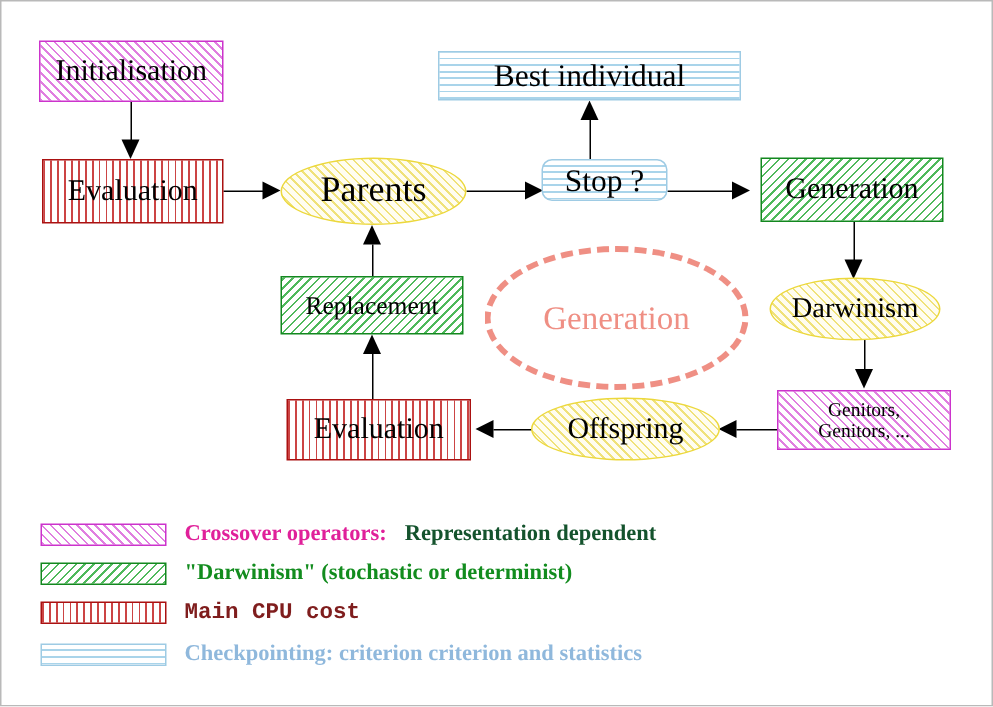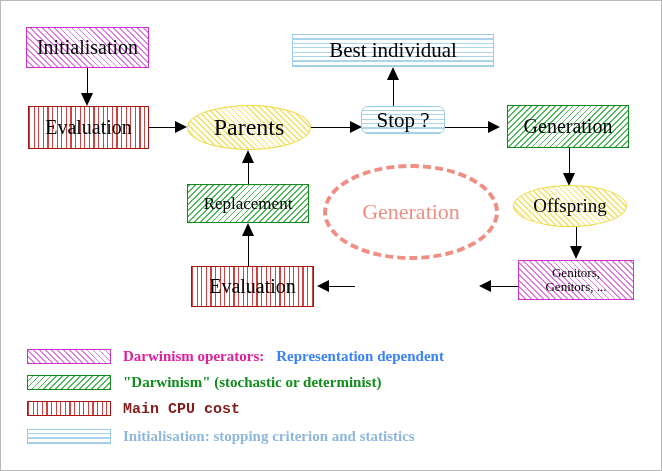--- a/index.html
+++ b/index.html
@@ -218,62 +218,65 @@
 
   <div class="node fill-blue rounded" style="left:360px; top:105px; width:84px; height:28px; font-size:21px;">
     <span class="lbl">Stop ?</span>
   </div>
 
   <div class="node fill-green" style="left:506px; top:104px; width:122px; height:43px; font-size:20px;">
     <span class="lbl">Generation</span>
   </div>
 
   <div class="node fill-yellow ellipse" style="left:512px; top:184px; width:114px; height:42px; font-size:19px;">
-    <span class="lbl">Offspring</span>
+    <span class="lbl">Darwinism</span>
   </div>
 
   <div class="node fill-magenta" style="left:517px; top:259px; width:116px; height:40px; font-size:13px; flex-direction:column; justify-content:center;">
     <span class="lbl">Genitors,</span>
     <span class="lbl">Genitors, ...</span>
   </div>
 
+  <div class="node fill-yellow ellipse" style="left:353px; top:264px; width:126px; height:42px; font-size:20px;">
+    <span class="lbl">Offspring</span>
+  </div>
 
   <div class="node fill-red" style="left:190px; top:265px; width:123px; height:41px; font-size:20px;">
     <span class="lbl">Evaluation</span>
   </div>
 
   <div class="node fill-green" style="left:186px; top:183px; width:122px; height:39px; font-size:17px;">
     <span class="lbl">Replacement</span>
   </div>
 
   <div id="legend">
 
     <div class="legend-row" style="top:4px;">
       <div class="legend-swatch fill-magenta"></div>
       <div class="legend-text">
-        <span style="color:#e0209a;">Darwinism operators:</span><span class="part2" style="color:#3b82f6;">Representation dependent</span>
+        <span style="color:#e0209a;">Crossover operators:</span><span class="part2" style="color:#14532d;">Representation dependent</span>
       </div>
     </div>
 
     <div class="legend-row" style="top:30px;">
       <div class="legend-swatch fill-green"></div>
       <div class="legend-text">
         <span style="color:#128c1e;">"Darwinism" (stochastic or determinist)</span>
       </div>
     </div>
 
     <div class="legend-row" style="top:56px;">
       <div class="legend-swatch fill-red"></div>
       <div class="legend-text">
         <span style="color:#7f1d1d;font-family:Liberation Mono, monospace;">Main CPU cost</span>
       </div>
     </div>
 
     <div class="legend-row" style="top:84px;">
       <div class="legend-swatch fill-blue"></div>
       <div class="legend-text">
-        <span style="color:#8fb8dc;">Initialisation: stopping criterion and statistics</span>
+        <span style="color:#8fb8dc;">Checkpointing: criterion criterion and statistics</span>
       </div>
     </div>
 
   </div>
 
 </div>
 
 </body></html>

